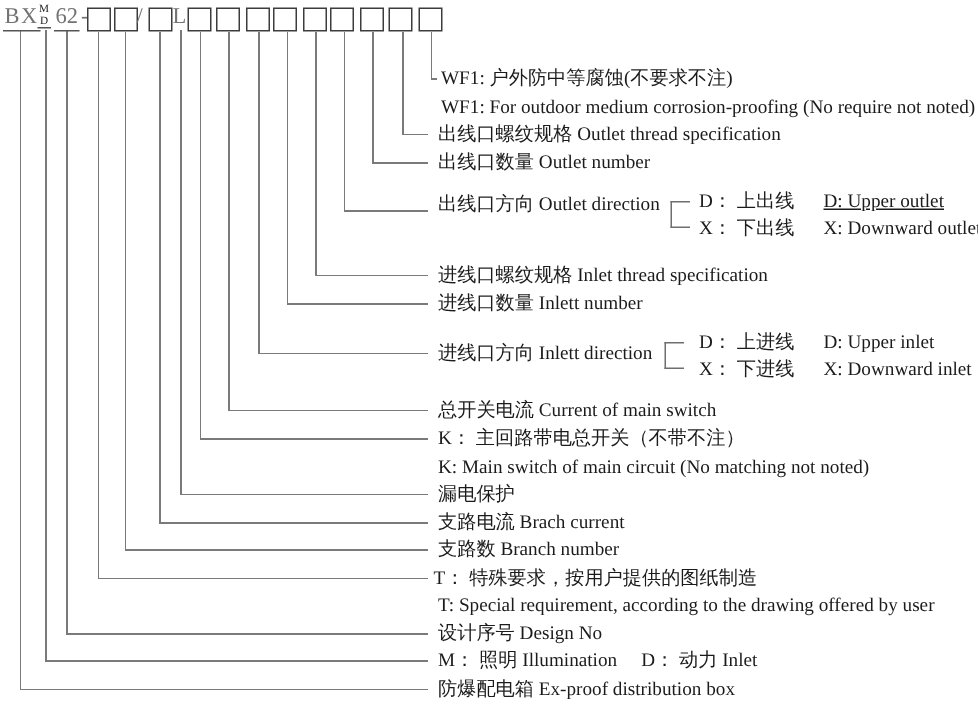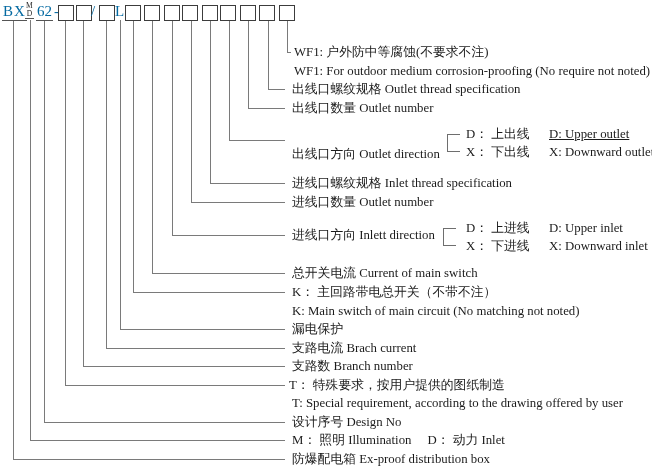--- a/index.html
+++ b/index.html
@@ -2,21 +2,21 @@
 <html><head>
 <meta charset="utf-8">
 <style>
   html,body{margin:0;padding:0;background:#ffffff;}
   .canvas{
     position:relative;width:652px;height:473px;background:#ffffff;
     font-family:"Liberation Serif","DejaVu Serif",serif;color:#1b1b1b;overflow:hidden;
   }
   .code-text{
     position:absolute;top:3px;font-size:15px;line-height:16px;
-    color:#0369a1;white-space:nowrap;
+    color:#737373;white-space:nowrap;
   }
   .underlined{border-bottom:1px solid #555;padding:0 1px 1px 1px;}
   .stacked{
     position:absolute;top:2px;font-size:7.5px;line-height:7.5px;text-align:center;
     color:#222;border-bottom:1px solid #555;padding:0 1px 1px 1px;
   }
   .ph-box{
     position:absolute;top:5px;width:14px;height:14px;
     border:1px solid #3c3c3c;background:#ffffff;box-sizing:content-box;
   }
@@ -76,28 +76,28 @@
   <div class="ph-box" style="left:220px;"></div>
   <div class="ph-box" style="left:240px;"></div>
   <div class="ph-box" style="left:259px;"></div>
   <div class="ph-box" style="left:279px;"></div>
 
   <div id="labels">
       <div class="lbl" style="left: 294px; top: 46px;">WF1: 户外防中等腐蚀(不要求不注)</div>
       <div class="lbl" style="left: 294px; top: 64.5px;">WF1: For outdoor medium corrosion-proofing (No require not noted)</div>
       <div class="lbl" style="left: 292px; top: 83px;">出线口螺纹规格 Outlet thread specification</div>
       <div class="lbl" style="left: 292px; top: 101.5px; text-align: right;">出线口数量 Outlet number</div>
-      <div class="lbl" style="left: 292px; top: 148px;">出线口方向 Outlet direction</div>
+      <div class="lbl" style="left: 292px; top: 130px;">出线口方向 Outlet direction</div>
       <div class="bracket" style="left: 447px; top: 134px; height: 18px;"></div>
       <div class="lbl" style="left: 466px; top: 128px;">D： 上出线</div>
       <div class="lbl" style="left: 549px; top: 128px; text-decoration: underline;">D: Upper outlet</div>
       <div class="lbl" style="left: 466px; top: 146px;">X： 下出线</div>
       <div class="lbl" style="left: 549px; top: 146px;">X: Downward outlet</div>
       <div class="lbl" style="left: 292px; top: 177px;">进线口螺纹规格 Inlet thread specification</div>
-      <div class="lbl" style="left: 292px; top: 195.5px;">进线口数量 Outlet number</div>
+      <div class="lbl" style="left: 292px; top: 195.5px;">进线口数量 Inlett number</div>
       <div class="lbl" style="left: 292px; top: 229px;">进线口方向 Inlett direction</div>
       <div class="bracket" style="left: 443px; top: 228px; height: 18px;"></div>
       <div class="lbl" style="left: 466px; top: 222px;">D： 上进线</div>
       <div class="lbl" style="left: 549px; top: 222px;">D: Upper inlet</div>
       <div class="lbl" style="left: 466px; top: 240px;">X： 下进线</div>
       <div class="lbl" style="left: 549px; top: 240px;">X: Downward inlet</div>
       <div class="lbl" style="left: 292px; top: 267px;">总开关电流 Current of main switch</div>
       <div class="lbl" style="left: 292px; top: 286px;">K： 主回路带电总开关（不带不注）</div>
       <div class="lbl" style="left: 292px; top: 304.5px;">K: Main switch of main circuit (No matching not noted)</div>
       <div class="lbl" style="left: 292px; top: 323px;">漏电保护</div>

